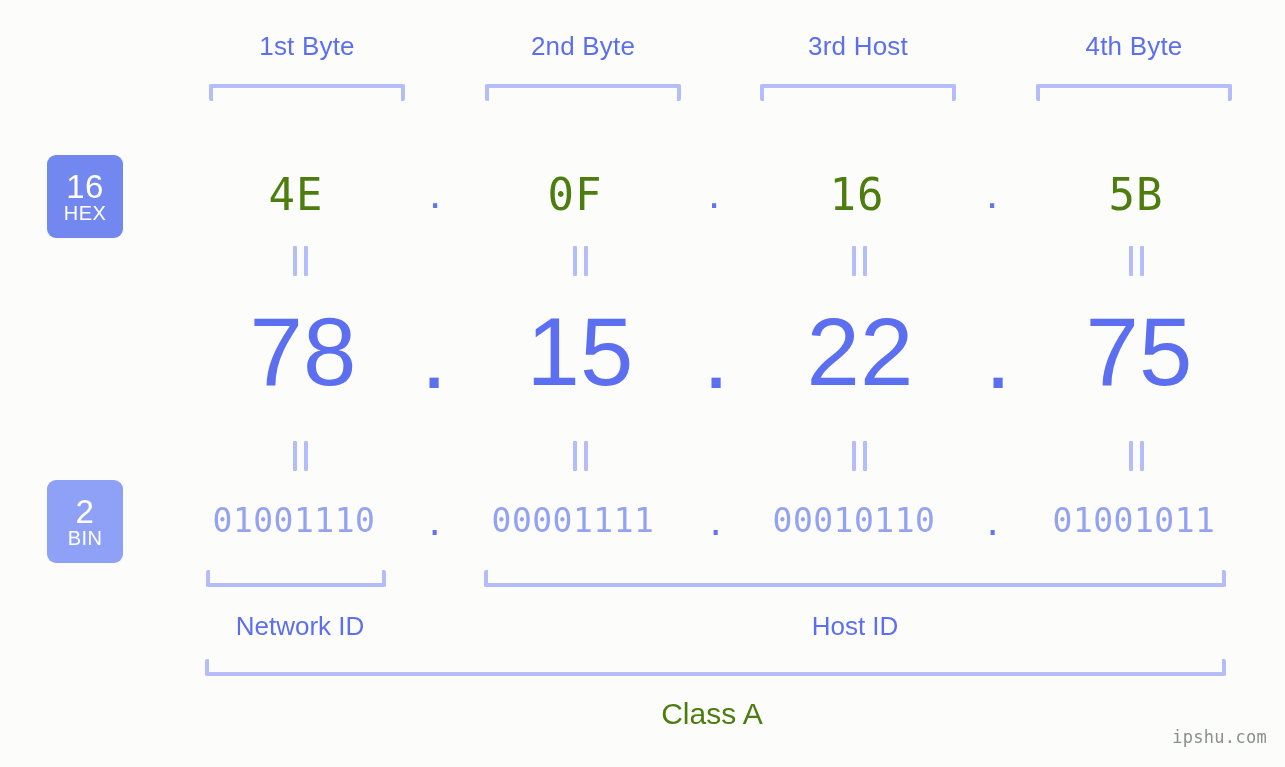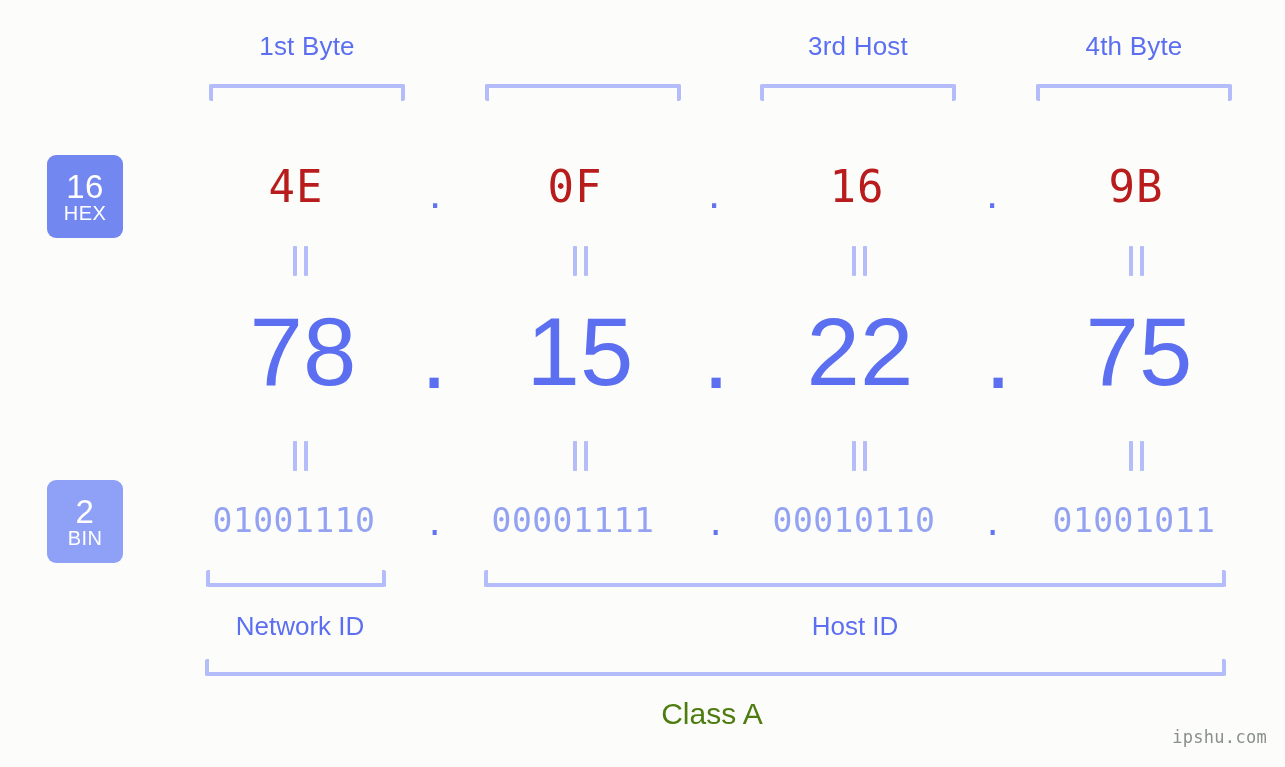--- a/index.html
+++ b/index.html
@@ -91,23 +91,23 @@
   .dot {
     position: absolute;
     width: 60px;
     text-align: center;
     white-space: nowrap;
   }
 
   
   .hex-row .cell,
   .hex-row .dot {
-    top: 2px;
+    top: 10px;
     font-size: 44px;
-    color: #b91c1c;
+    color: #4d7c0f;
     line-height: 1;
   }
   .hex-row .cell { font-family: "DejaVu Sans Mono", monospace; letter-spacing: 1px; }
   .hex-row .dot  { font-family: "Liberation Sans", sans-serif; color: #6274f0; }
 
   
   .dec-row .cell,
   .dec-row .dot {
     top: 0;
     font-size: 96px;
@@ -173,40 +173,41 @@
     color: #8a8f8a;
     letter-spacing: 0.3px;
   }
 </style>
 </head>
 <body>
 
 <div class="stage">
 
   <div class="byte-label" style="left:187px;">1st Byte</div>
+  <div class="byte-label" style="left:463px;">2nd Byte</div>
   <div class="byte-label" style="left:738px;">3rd Host</div>
   <div class="byte-label" style="left:1014px;">4th Byte</div>
 
   <div class="bracket down" style="left:209px;  top:84px; width:196px;"></div>
   <div class="bracket down" style="left:485px;  top:84px; width:196px;"></div>
   <div class="bracket down" style="left:760px;  top:84px; width:196px;"></div>
   <div class="bracket down" style="left:1036px; top:84px; width:196px;"></div>
 
   <div class="badge" style="top:155px; background:#7387f0;">
     <span class="num">16</span>
     <span class="base">HEX</span>
   </div>
   <div class="row hex-row" style="top:163px;">
     <div class="cell" style="left:176px;">4E</div>
     <div class="dot" style="left:405px; top:8px;">.</div>
     <div class="cell" style="left:455px;">0F</div>
     <div class="dot" style="left:684px; top:8px;">.</div>
     <div class="cell" style="left:737px;">16</div>
     <div class="dot" style="left:962px; top:8px;">.</div>
-    <div class="cell" style="left:1016px;">9B</div>
+    <div class="cell" style="left:1016px;">5B</div>
   </div>
 
   <div class="eq" style="left:283px; top:245px;">
       <i></i>
       <i></i>
     </div>
   <div class="eq" style="left:563px; top:245px;">
       <i></i>
       <i></i>
     </div>

